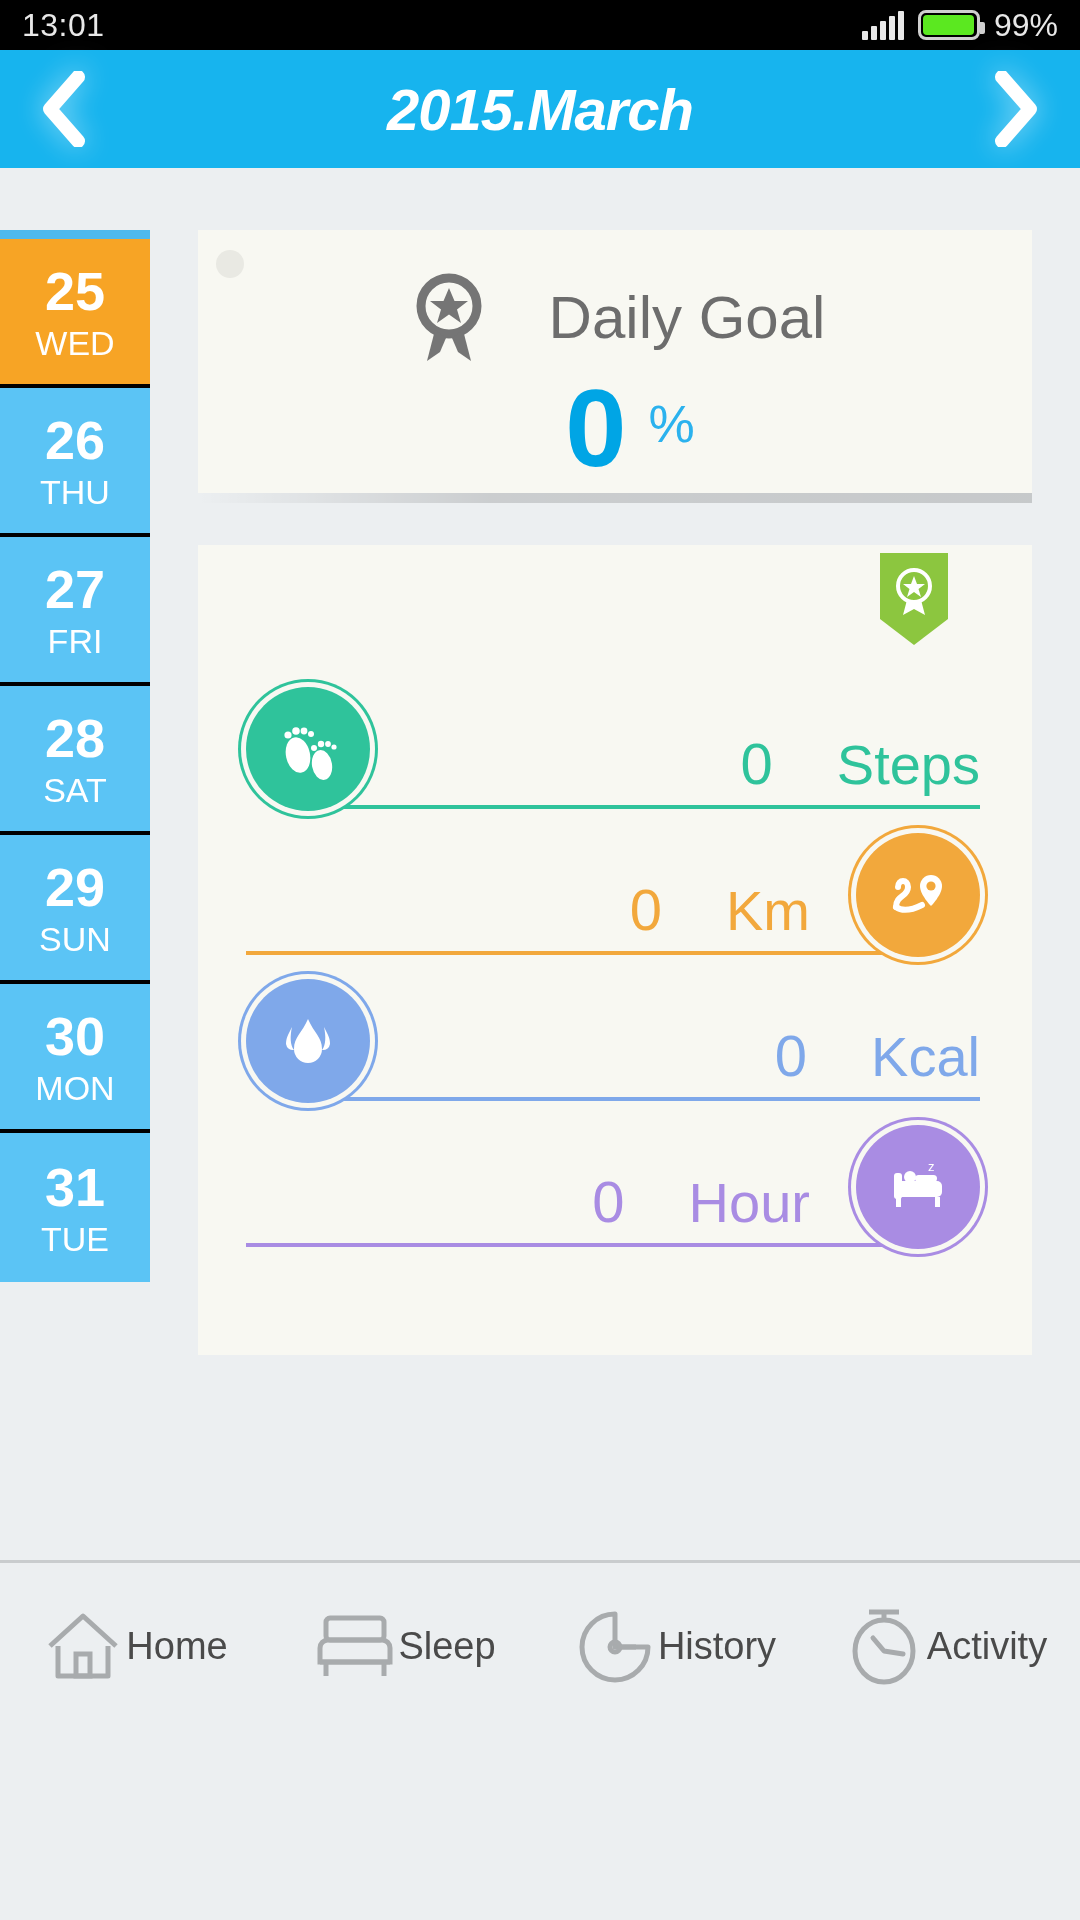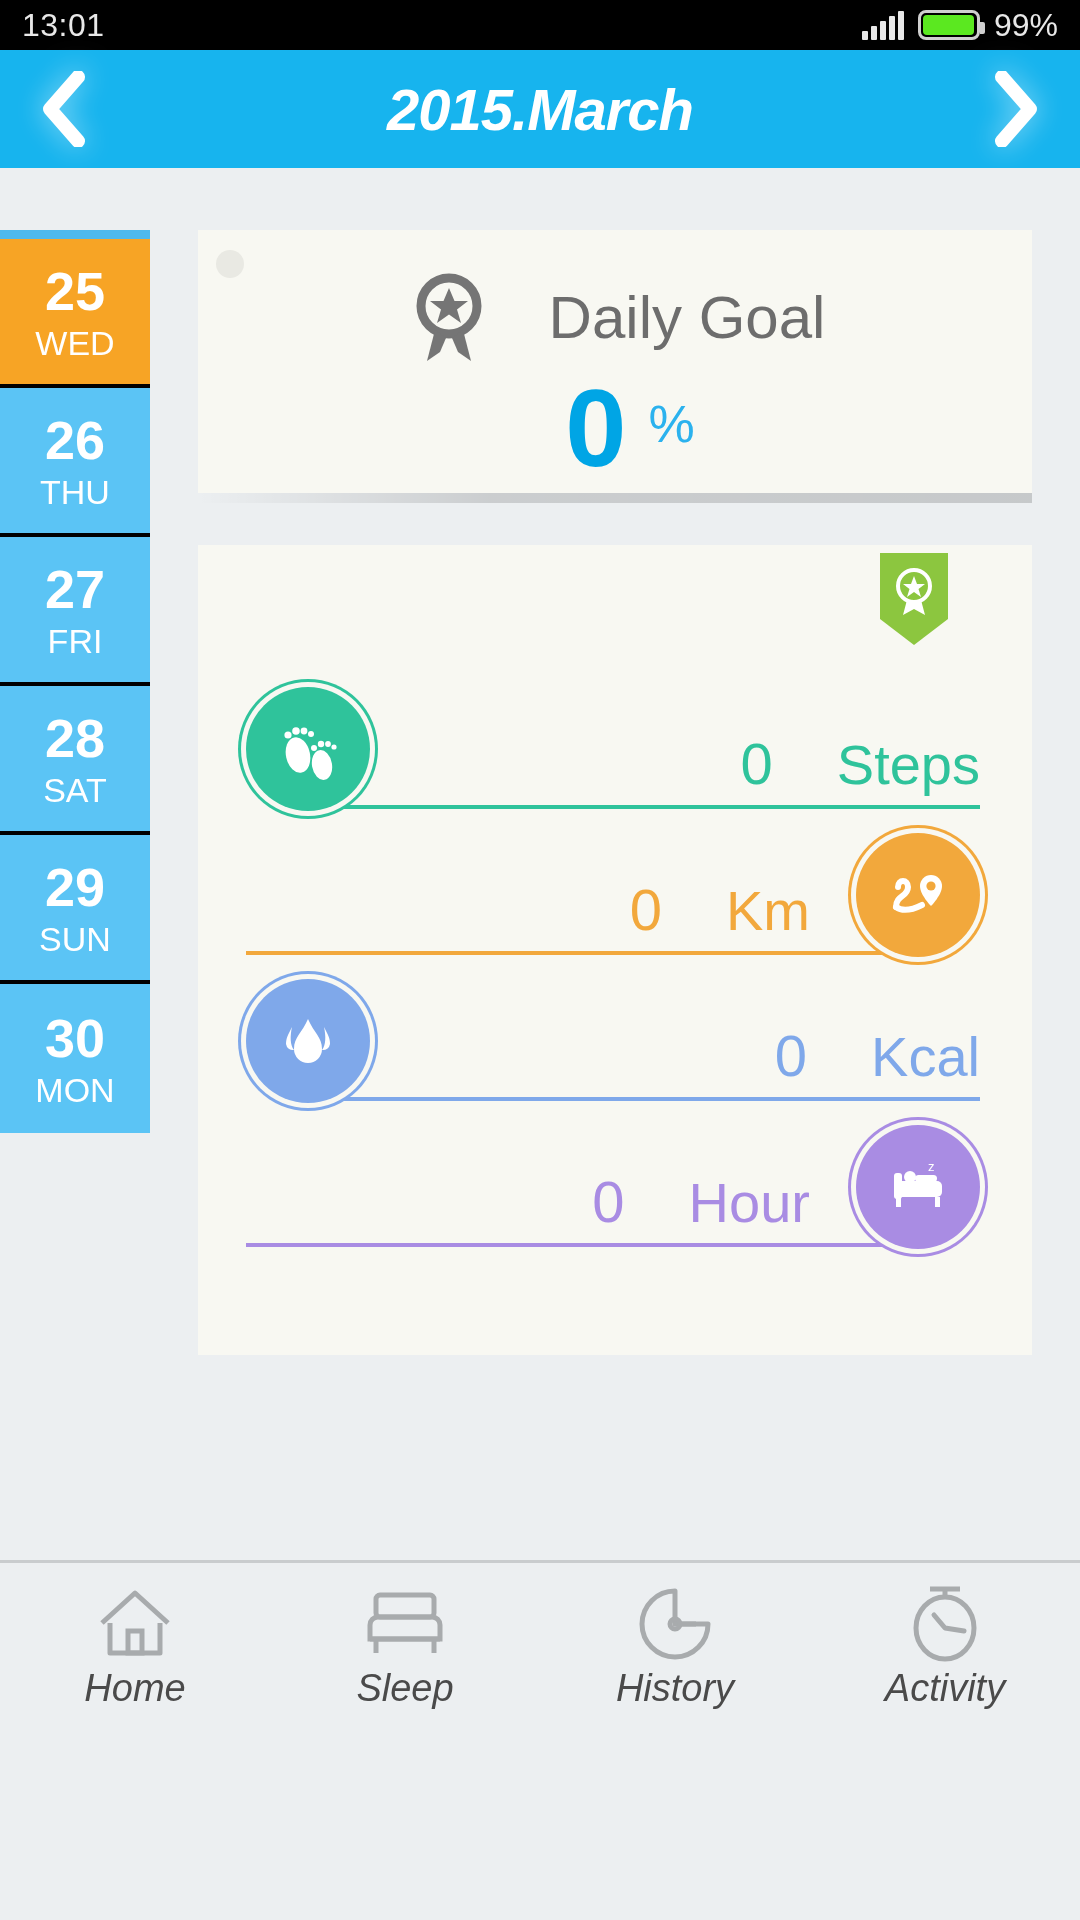--- a/index.html
+++ b/index.html
@@ -133,22 +133,22 @@
   .mrow.kcal  .mline{ background:#7FA8EA; left:46px; }
   .mrow.hour  .mline{ background:#A98CE3; right:46px; }
 
   
   .tabbar{
     position:absolute; left:0; bottom:0; width:1080px; height:170px;
     background:#ECEFF1; border-top:3px solid #C9CCCE;
     display:flex; align-items:center;
   }
   .tab{
-    flex:1; display:flex; flex-direction:column; align-items:center;
-    justify-content:center; gap:2px; cursor:pointer;font-style:italic;
+    flex:1; display:flex; flex-direction:row; align-items:center;
+    justify-content:center; gap:2px; cursor:pointer;
   }
   .tab .ticon{ width:82px; height:82px; display:flex; align-items:center; justify-content:center; }
   .tab .tlabel{ font-size:38px; color:#4A4A4A; }
   .tab.active .tlabel{ color:#4A90E2; }
 </style>
 </head>
 <body>
 
 <div class="statusbar">
   <div class="time">13:01</div>
@@ -202,20 +202,24 @@
       <div class="dnum">28</div>
       <div class="dname">SAT</div>
     </div>
     <div class="daycell">
       <div class="dnum">29</div>
       <div class="dname">SUN</div>
     </div>
     <div class="daycell">
       <div class="dnum">30</div>
       <div class="dname">MON</div>
+    </div>
+    <div class="daycell">
+      <div class="dnum">31</div>
+      <div class="dname">TUE</div>
     </div>
   </div>
 
   <div class="cards">
 
     <div class="card goal">
       <div class="dot-corner"></div>
       <div class="goal-top">
         <div class="medal">
           <svg width="88" height="98" viewBox="0 0 88 98">

